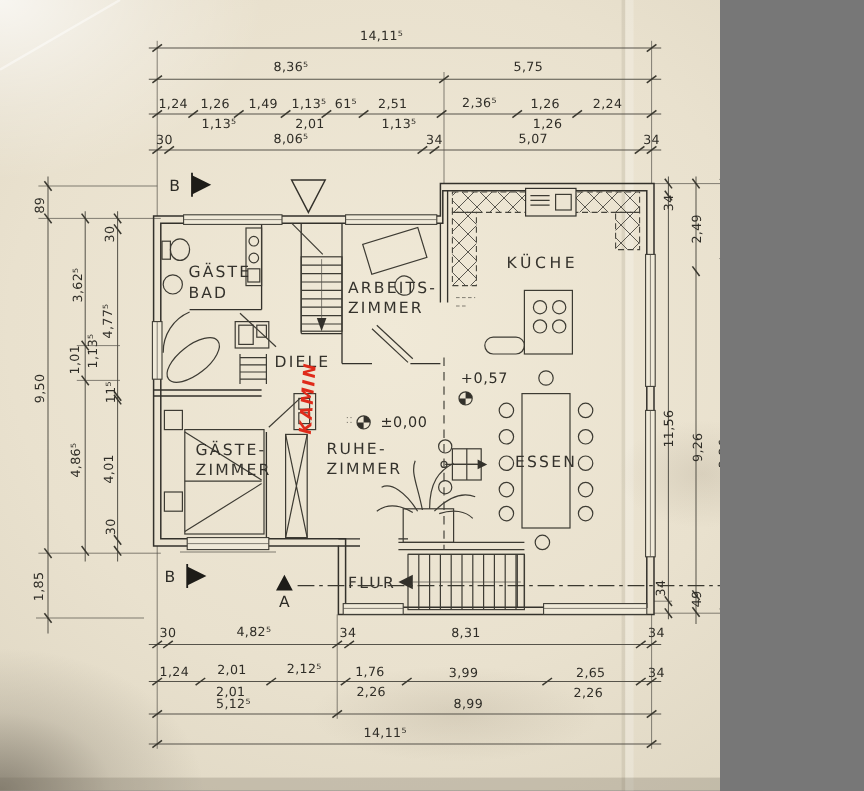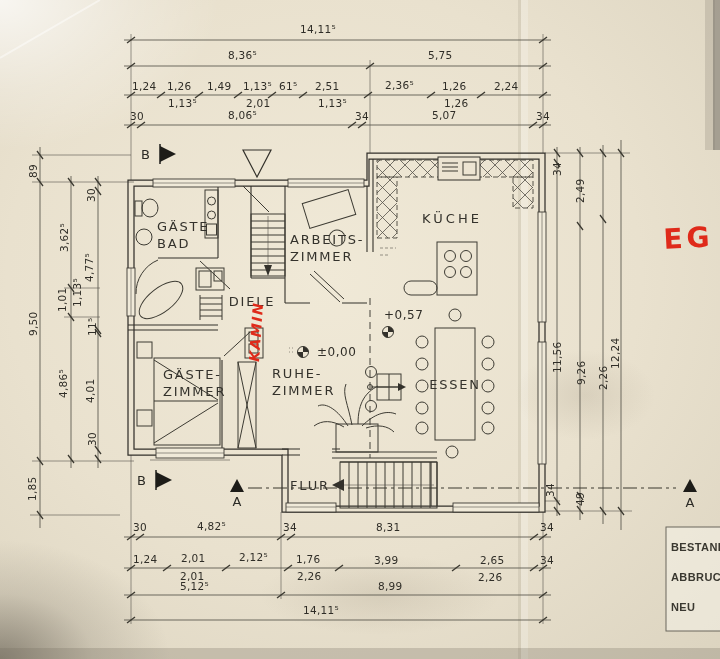--- a/index.html
+++ b/index.html
@@ -1,16 +1,16 @@
 <!DOCTYPE html>
 <html><head>
 <meta charset="utf-8">
 <style>
   html,body{margin:0;padding:0;background:#777;}
-  #stage{position:relative;width:720px;height:659px;overflow:hidden;font-family:"Liberation Sans",sans-serif;}
+  #stage{position:relative;width:600px;height:659px;overflow:hidden;font-family:"Liberation Sans",sans-serif;}
   svg{display:block}
   text{font-family:"DejaVu Sans",sans-serif;}
   .dim{font-size:10.5px;fill:#2f2d27;letter-spacing:.3px;}
   .room{font-size:13px;fill:#34322c;letter-spacing:1.8px;}
   .lvl{font-size:12px;fill:#2f2d27;letter-spacing:.5px;}
   .sec{font-size:13px;fill:#2b2a25;}
   .red{fill:#df2a1a;}
   .legendtxt{font-family:"Liberation Sans",sans-serif;font-size:11px;font-weight:bold;fill:#3a3830;letter-spacing:.4px;}
   .dl{stroke:#56534a;stroke-width:.85;fill:none;}
   .thin{stroke:#56534a;stroke-width:.7;fill:none;opacity:.85;}

